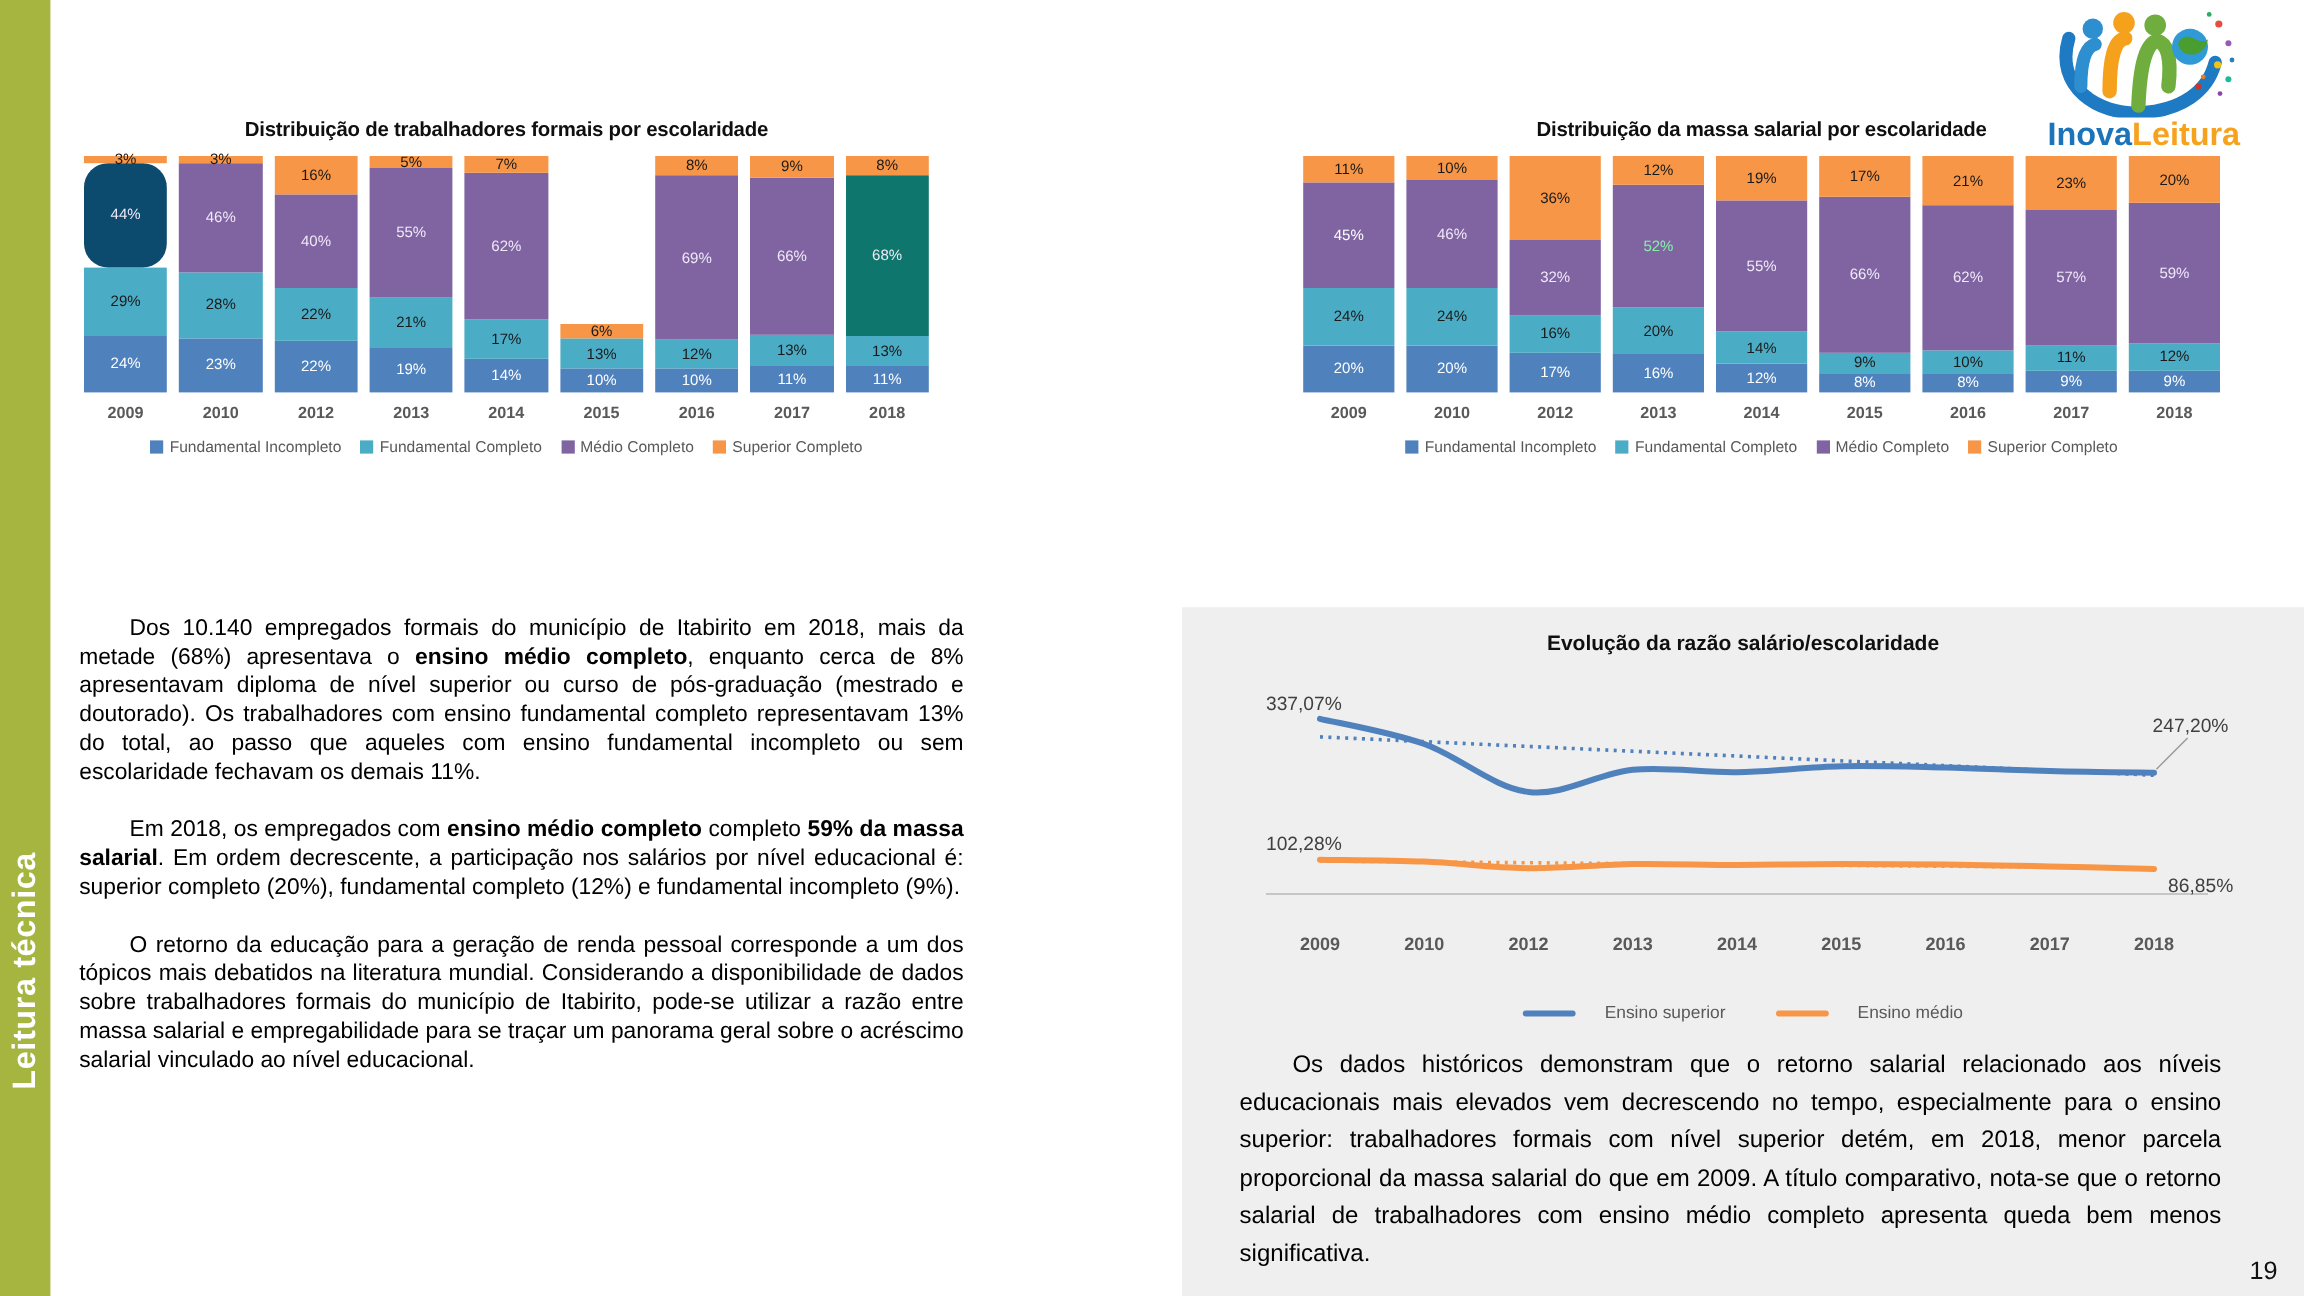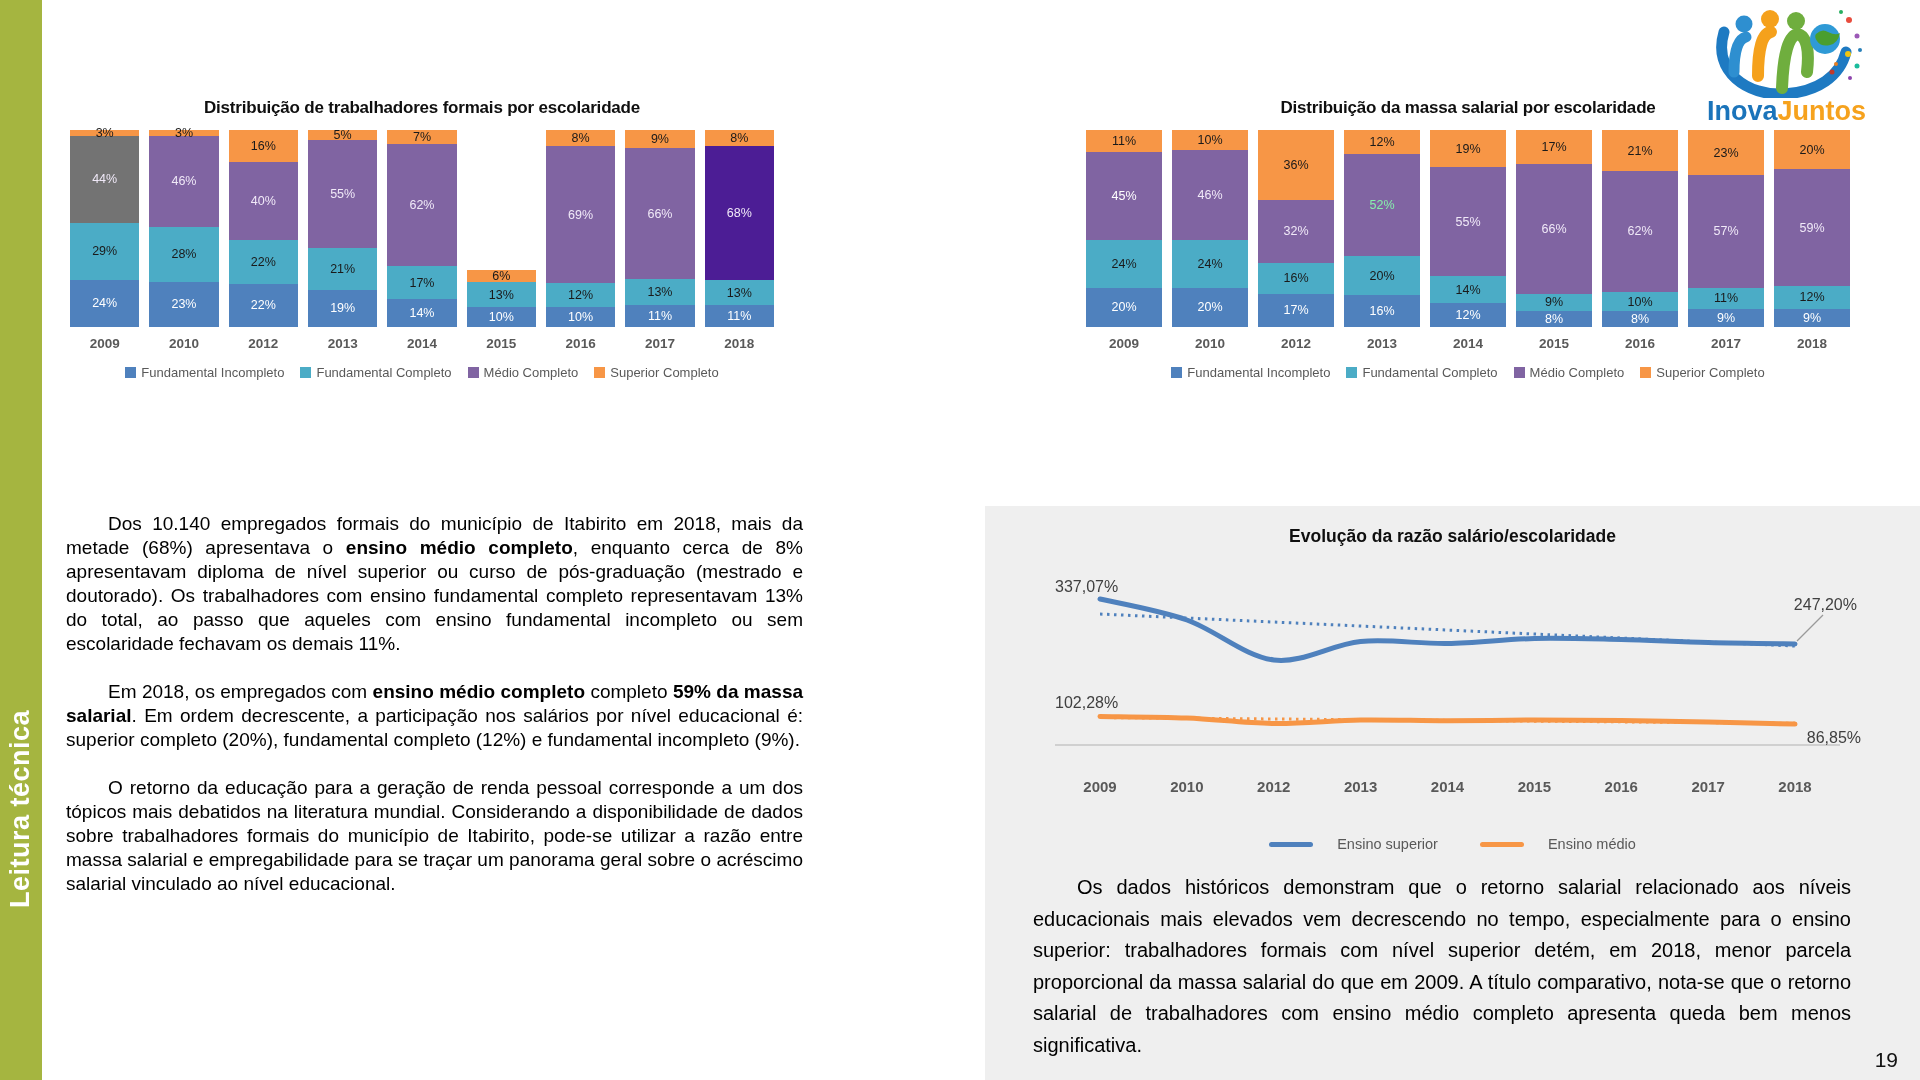--- a/index.html
+++ b/index.html
@@ -74,34 +74,34 @@
       <circle cx="141" cy="14" r="3" fill="#e84c3d"></circle>
       <circle cx="149" cy="30" r="2.5" fill="#9b59b6"></circle>
       <circle cx="140" cy="48" r="3" fill="#f1c40f"></circle>
       <circle cx="149" cy="60" r="2.5" fill="#1abc9c"></circle>
       <circle cx="128" cy="58" r="2" fill="#e67e22"></circle>
       <circle cx="133" cy="6" r="2" fill="#27ae60"></circle>
       <circle cx="152" cy="44" r="2" fill="#2980b9"></circle>
       <circle cx="124" cy="66" r="2.5" fill="#c0392b"></circle>
       <circle cx="142" cy="72" r="2" fill="#8e44ad"></circle>
     </svg>
-    <div class="logo-word"><span class="p1">Inova</span><span class="p2">Juntos</span></div>
+    <div class="logo-word"><span class="p1">Inova</span><span class="p2">Leitura</span></div>
   </div>
 
   <div class="barchart" style="left:66px;top:98px;width:712px;" id="chart-workers">
     <div class="chart-title">Distribuição de trabalhadores formais por escolaridade</div>
     <div class="plot">
         <div class="bar-col">
           <div class="bar-seg" style="height: 24%; background: rgb(79, 129, 189);">
             <div class="bar-lab" style="color: rgb(255, 255, 255);">24%</div>
           </div>
           <div class="bar-seg" style="height: 29%; background: rgb(75, 172, 198);">
             <div class="bar-lab" style="color: rgb(26, 26, 26);">29%</div>
           </div>
-          <div class="bar-seg" style="height: 44%; background: #737373;">
+          <div class="bar-seg" style="height: 44%; background: #0c4a6e; border-radius: 20px;">
             <div class="bar-lab" style="color: rgb(240, 233, 248);">44%</div>
           </div>
           <div class="bar-seg" style="height: 3%; background: rgb(247, 150, 70);">
             <div class="bar-lab" style="color: rgb(26, 26, 26);">3%</div>
           </div>
         </div>
         <div class="bar-col">
           <div class="bar-seg" style="height: 23%; background: rgb(79, 129, 189);">
             <div class="bar-lab" style="color: rgb(255, 255, 255);">23%</div>
           </div>
@@ -196,21 +196,21 @@
             <div class="bar-lab" style="color: rgb(26, 26, 26);">9%</div>
           </div>
         </div>
         <div class="bar-col">
           <div class="bar-seg" style="height: 11%; background: rgb(79, 129, 189);">
             <div class="bar-lab" style="color: rgb(255, 255, 255);">11%</div>
           </div>
           <div class="bar-seg" style="height: 13%; background: rgb(75, 172, 198);">
             <div class="bar-lab" style="color: rgb(26, 26, 26);">13%</div>
           </div>
-          <div class="bar-seg" style="height: 68%; background: #4c1d95;">
+          <div class="bar-seg" style="height: 68%; background: #0f766e;">
             <div class="bar-lab" style="color: rgb(240, 233, 248);">68%</div>
           </div>
           <div class="bar-seg" style="height: 8%; background: rgb(247, 150, 70);">
             <div class="bar-lab" style="color: rgb(26, 26, 26);">8%</div>
           </div>
         </div>
       </div>
     <div class="years">
         <div class="year-lab">2009</div>
         <div class="year-lab">2010</div>

